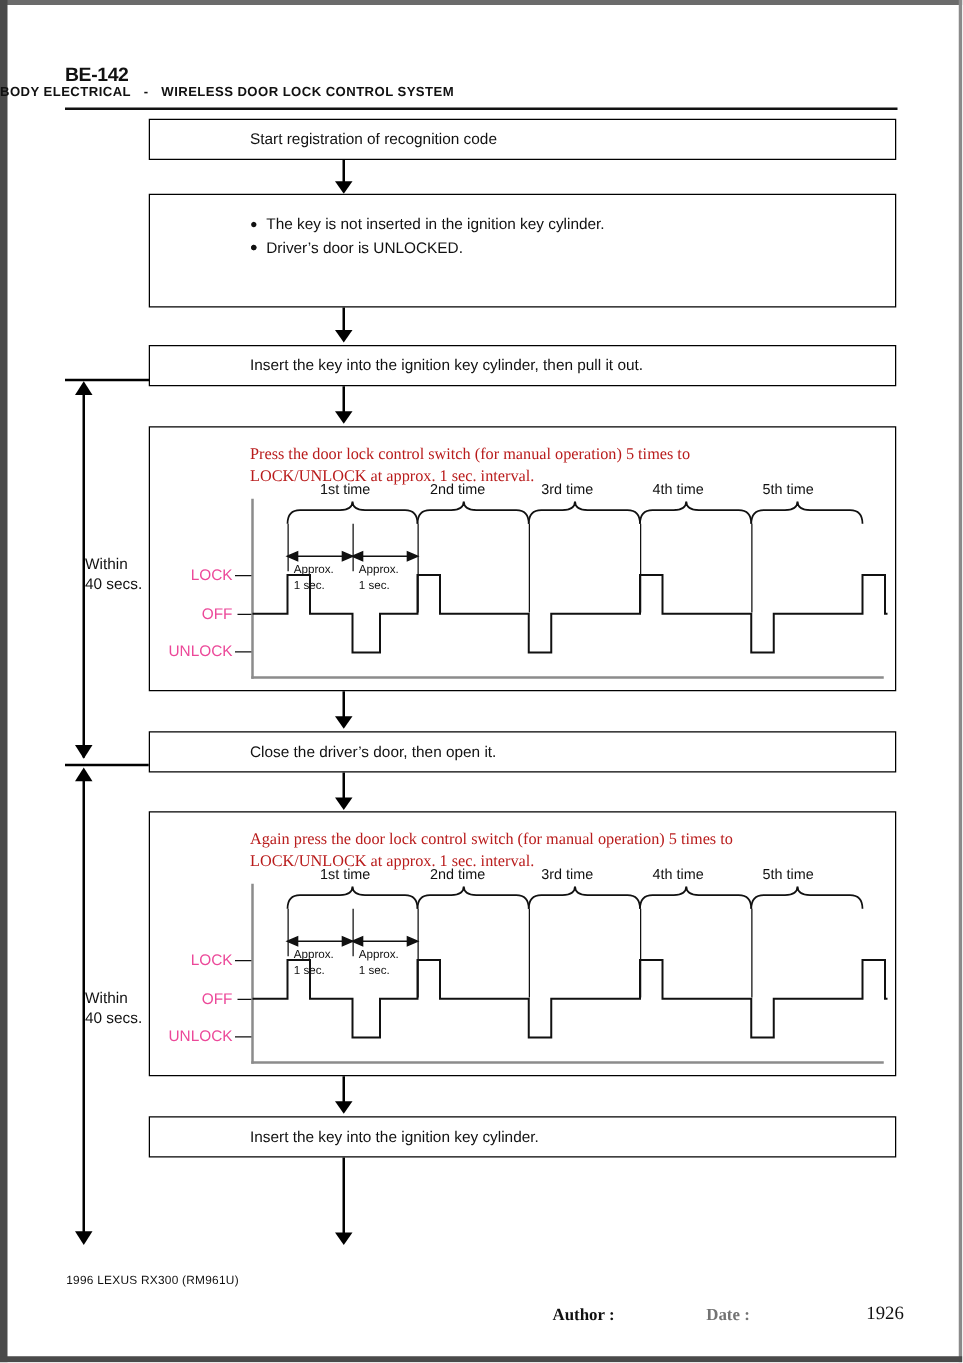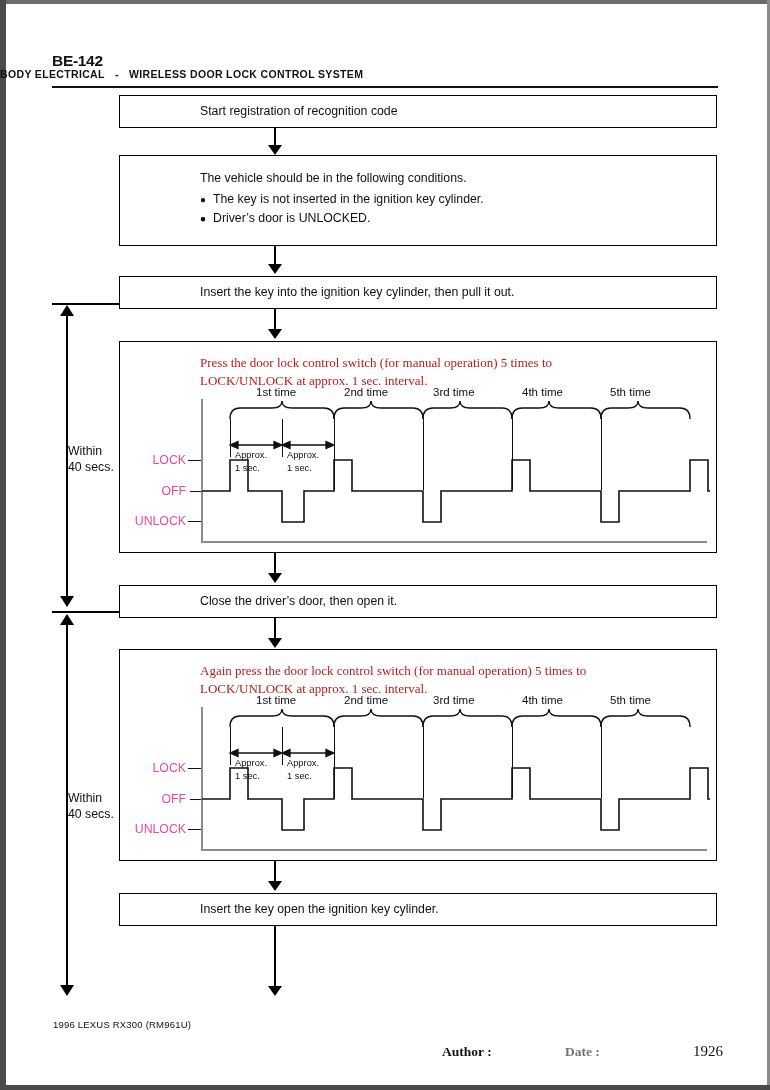--- a/index.html
+++ b/index.html
@@ -278,21 +278,20 @@
 
   <div class="flow-box" style="left:119px; top:95px; width:598px; height:33px;">
     <div class="box-text box-text-centerish">Start registration of recognition code</div>
   </div>
 
   <div class="conn" style="top:128px; height:19px;"></div>
   <div class="conn-head" style="top:145px;"></div>
 
   <div class="flow-box" style="left:119px; top:155px; width:598px; height:91px;">
     <div class="cond-list box-text">
-      <div class="lead">The vehicle should be in the following conditions.</div>
       <ul>
         <li>
           <span class="bullet">●</span>
           <span>The key is not inserted in the ignition key cylinder.</span>
         </li>
         <li>
           <span class="bullet">●</span>
         </li>
         <li>
           <span class="bullet">●</span>
@@ -477,21 +476,21 @@
                 214,118 232,118 232,149 303,149 303,180 321,180 321,149 392,149
                 392,118 410,118 410,149 481,149 481,180 499,180 499,149 570,149
                 570,118 588,118 588,149 590,149"></polyline>
     </svg>
   </div>
 
   <div class="conn" style="top:861px; height:22px;"></div>
   <div class="conn-head" style="top:881px;"></div>
 
   <div class="flow-box" style="left:119px; top:893px; width:598px; height:33px;">
-    <div class="box-text box-text-centerish">Insert the key open the ignition key cylinder.</div>
+    <div class="box-text box-text-centerish">Insert the key into the ignition key cylinder.</div>
   </div>
 
   <div class="conn" style="top:926px; height:62px;"></div>
   <div class="conn-head" style="top:986px;"></div>
 
   <div class="footer-left">1996 LEXUS RX300   (RM961U)</div>
   <div class="footer-author">Author :</div>
   <div class="footer-date">Date :</div>
   <div class="footer-num">1926</div>
 

